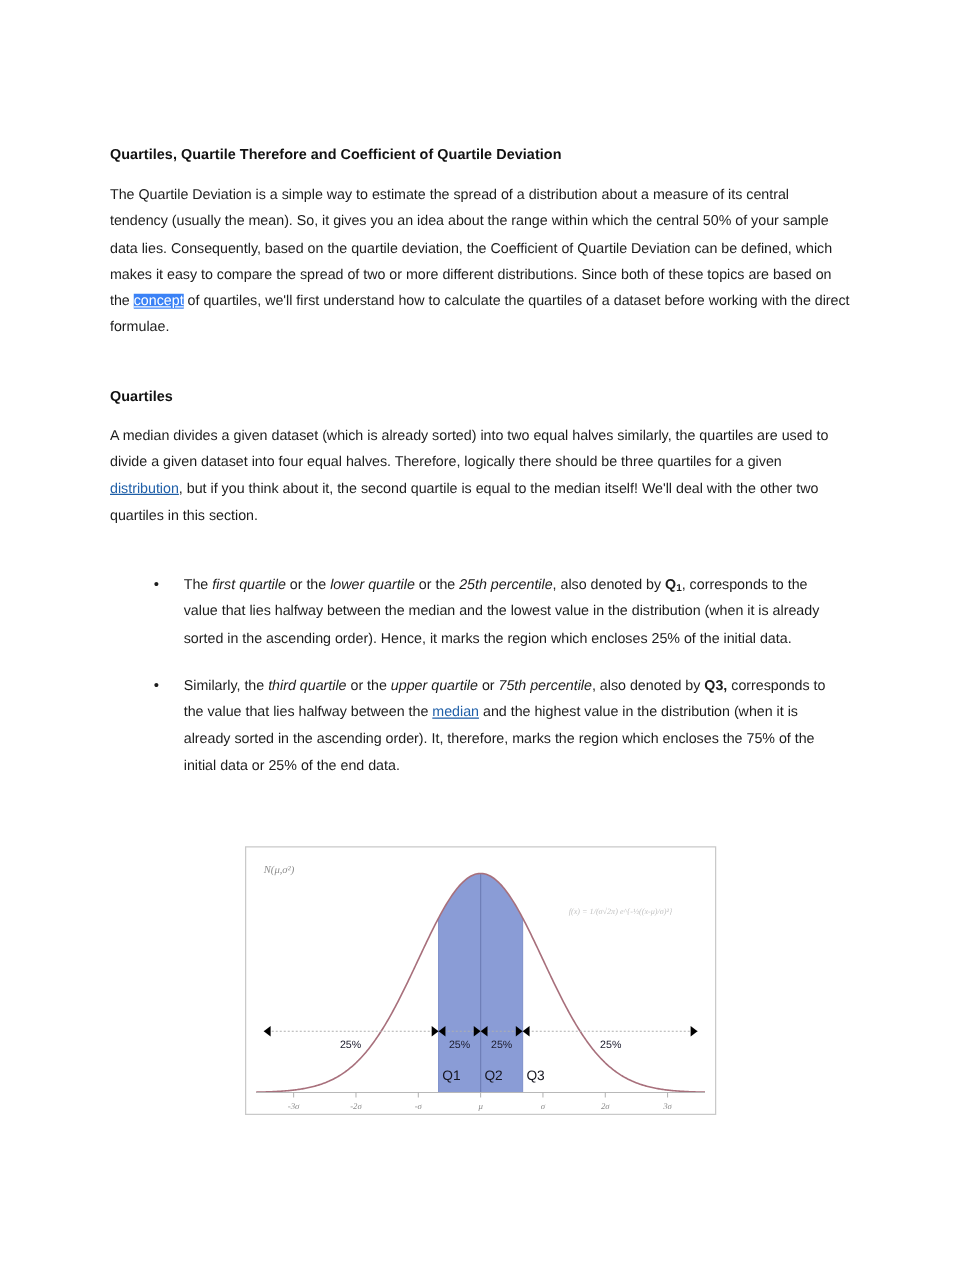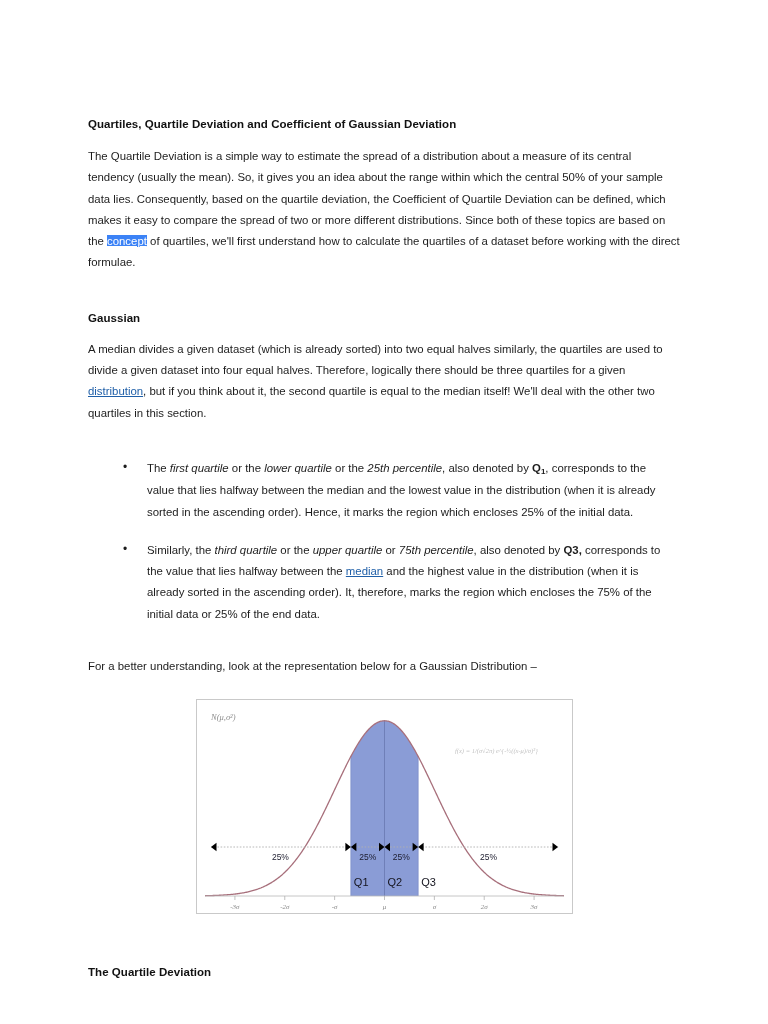--- a/index.html
+++ b/index.html
@@ -90,41 +90,40 @@
     position: relative;
   }
   .figure-box svg { display: block; }
   .bottom-heading-wrap { margin-top: 52px; }
 </style>
 </head>
 <body>
 
 <div class="page">
 
-  <h1 class="doc-heading">Quartiles, Quartile Deviation and Coefficient of Gaussian Deviation</h1>
+  <h1 class="doc-heading">Quartiles, Quartile Therefore and Coefficient of Quartile Deviation</h1>
 
   <p class="body-text"><span>The Quartile Deviation is a simple way to estimate the spread of a distribution about a measure of its central tendency (usually the mean). So, it gives you an idea about the range within which the central 50% of your sample data lies. Consequently, based on the quartile deviation, the Coefficient of Quartile Deviation can be defined, which makes it easy to compare the spread of two or more different distributions. Since both of these topics are based on the </span><a class="doclink hl" href="#">concept</a><span> of quartiles, we'll first understand how to calculate the quartiles of a dataset before working with the direct formulae.</span></p>
 
   <div class="spacer-lg"></div>
 
-  <h2 class="sec-heading">Gaussian</h2>
+  <h2 class="sec-heading">Quartiles</h2>
 
   <p class="body-text"><span>A median divides a given dataset (which is already sorted) into two equal halves similarly, the quartiles are used to divide a given dataset into four equal halves. Therefore, logically there should be three quartiles for a given </span><a class="doclink" href="#">distribution</a><span>, but if you think about it, the second quartile is equal to the median itself! We'll deal with the other two quartiles in this section.</span></p>
 
   <div class="spacer-md"></div>
 
   <ul class="bullets">
     <li><span>The </span><em>first quartile</em><span> or the </span><em>lower quartile</em><span> or the </span><em>25th percentile</em><span>, also denoted by </span><strong><span>Q</span><sub>1</sub></strong><span>, corresponds to the value that lies halfway between the median and the lowest value in the distribution (when it is already sorted in the ascending order). Hence, it marks the region which encloses 25% of the initial data.</span></li>
 
     <li><span>Similarly, the </span><em>third quartile</em><span> or the </span><em>upper quartile</em><span> or </span><em>75th percentile</em><span>, also denoted by </span><strong>Q3,</strong><span> corresponds to the value that lies halfway between the </span><a class="doclink" href="#">median</a><span> and the highest value in the distribution (when it is already sorted in the ascending order). It, therefore, marks the region which encloses the 75% of the initial data or 25% of the end data.</span></li>
   </ul>
 
   <div class="spacer-sm"></div>
 
-  <p class="body-text">For a better understanding, look at the representation below for a Gaussian Distribution –</p>
 
   <div class="figure-wrap">
     <div class="figure-box">
       <svg id="gauss-svg" width="375" height="213" viewBox="0 0 375 213">
 
         <path id="shade-path" fill="#8a9cd6" stroke="none" d="M153.87 196.00 L153.87 56.42 L154.29 55.62 L154.71 54.84 L155.13 54.06 L155.55 53.29 L155.97 52.52 L156.39 51.76 L156.81 51.00 L157.23 50.25 L157.65 49.51 L158.07 48.77 L158.49 48.04 L158.91 47.32 L159.33 46.61 L159.75 45.90 L160.17 45.20 L160.59 44.50 L161.02 43.82 L161.44 43.14 L161.86 42.47 L162.28 41.81 L162.70 41.16 L163.12 40.51 L163.54 39.87 L163.96 39.25 L164.38 38.63 L164.80 38.01 L165.22 37.41 L165.64 36.82 L166.06 36.24 L166.48 35.66 L166.90 35.10 L167.32 34.54 L167.74 33.99 L168.16 33.46 L168.58 32.93 L169.00 32.41 L169.42 31.91 L169.84 31.41 L170.26 30.93 L170.68 30.45 L171.10 29.98 L171.53 29.53 L171.95 29.08 L172.37 28.65 L172.79 28.23 L173.21 27.82 L173.63 27.42 L174.05 27.03 L174.47 26.65 L174.89 26.28 L175.31 25.92 L175.73 25.58 L176.15 25.24 L176.57 24.92 L176.99 24.61 L177.41 24.31 L177.83 24.03 L178.25 23.75 L178.67 23.49 L179.09 23.24 L179.51 23.00 L179.93 22.77 L180.35 22.55 L180.77 22.35 L181.19 22.16 L181.61 21.98 L182.03 21.81 L182.46 21.66 L182.88 21.51 L183.30 21.38 L183.72 21.27 L184.14 21.16 L184.56 21.07 L184.98 20.99 L185.40 20.92 L185.82 20.86 L186.24 20.82 L186.66 20.79 L187.08 20.77 L187.50 20.76 L187.92 20.77 L188.34 20.79 L188.76 20.82 L189.18 20.86 L189.60 20.92 L190.02 20.99 L190.44 21.07 L190.86 21.16 L191.28 21.27 L191.70 21.38 L192.12 21.51 L192.54 21.66 L192.97 21.81 L193.39 21.98 L193.81 22.16 L194.23 22.35 L194.65 22.55 L195.07 22.77 L195.49 23.00 L195.91 23.24 L196.33 23.49 L196.75 23.75 L197.17 24.03 L197.59 24.31 L198.01 24.61 L198.43 24.92 L198.85 25.24 L199.27 25.58 L199.69 25.92 L200.11 26.28 L200.53 26.65 L200.95 27.03 L201.37 27.42 L201.79 27.82 L202.21 28.23 L202.63 28.65 L203.05 29.08 L203.47 29.53 L203.90 29.98 L204.32 30.45 L204.74 30.93 L205.16 31.41 L205.58 31.91 L206.00 32.41 L206.42 32.93 L206.84 33.46 L207.26 33.99 L207.68 34.54 L208.10 35.10 L208.52 35.66 L208.94 36.24 L209.36 36.82 L209.78 37.41 L210.20 38.01 L210.62 38.63 L211.04 39.25 L211.46 39.87 L211.88 40.51 L212.30 41.16 L212.72 41.81 L213.14 42.47 L213.56 43.14 L213.98 43.82 L214.41 44.50 L214.83 45.20 L215.25 45.90 L215.67 46.61 L216.09 47.32 L216.51 48.04 L216.93 48.77 L217.35 49.51 L217.77 50.25 L218.19 51.00 L218.61 51.76 L219.03 52.52 L219.45 53.29 L219.87 54.06 L220.29 54.84 L220.71 55.62 L221.13 56.42 L221.13 196.00 Z"></path>
 
         <g id="q-lines">
             <line x1="153.86868055555556" x2="153.86868055555556" y1="56.41545591999497" y2="196" stroke="#7d8fc9" stroke-width="0.8"></line>
             <line x1="187.5" x2="187.5" y1="20.76190476190476" y2="196" stroke="#6f7fb8" stroke-width="1"></line>
@@ -177,17 +176,14 @@
             <text x="224.13131944444444" y="186" text-anchor="start" font-family="Liberation Sans, sans-serif" font-size="11" fill="#15151f">Q3</text>
           </g>
 
         <text id="dist-label" x="14" y="20" font-family="Liberation Serif, serif" font-size="8.5" font-style="italic" fill="#8d8d8d">N(μ,σ²)</text>
 
         <text id="formula-label" x="258" y="53" font-family="Liberation Serif, serif" font-size="6.5" font-style="italic" fill="#c3c3c3">f(x) = 1/(σ√2π) e^{-½((x-μ)/σ)²}</text>
       </svg>
     </div>
   </div>
 
-  <div class="bottom-heading-wrap">
-    <h2 class="sec-heading">The Quartile Deviation</h2>
-  </div>
 
 </div>
 
 </body></html>

